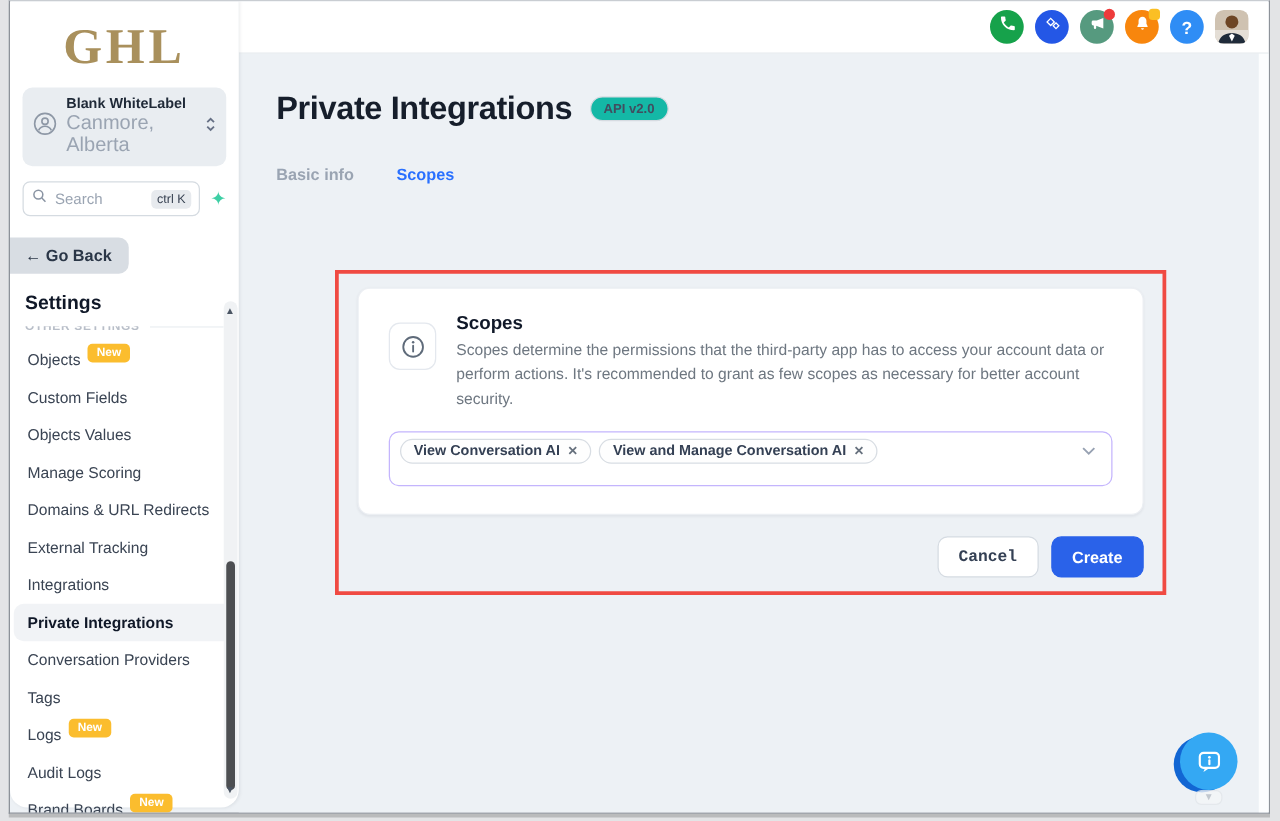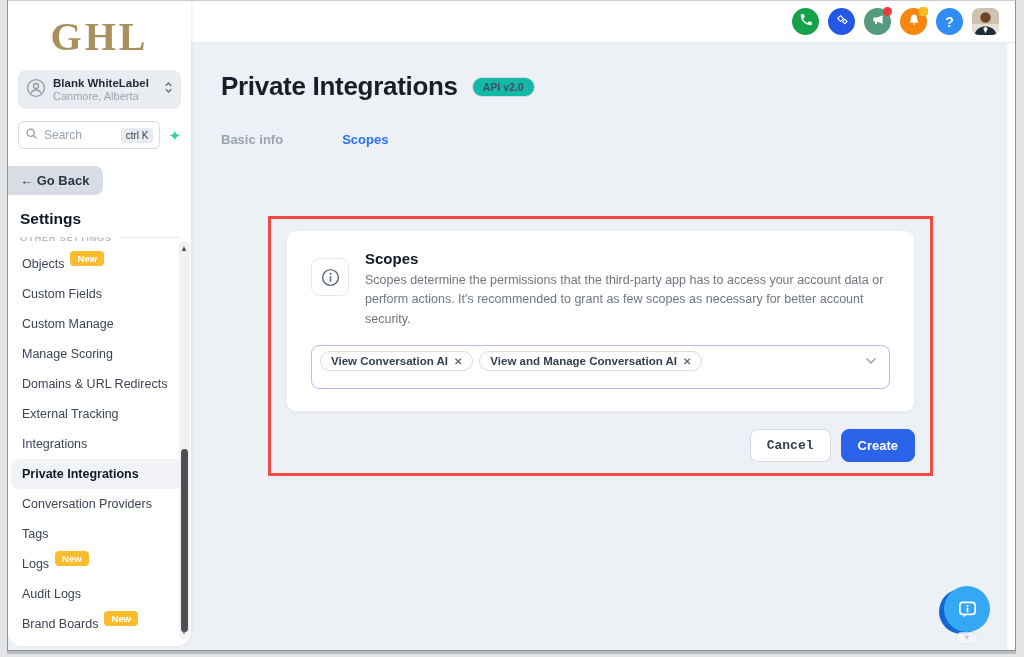--- a/index.html
+++ b/index.html
@@ -12,21 +12,21 @@
 
   
   .sidebar { position:absolute; left:0; top:0; width:183px; height:645px; background:#fff;
              border-radius:0 0 14px 14px; box-shadow:1px 0 3px rgba(16,24,40,.08); z-index:5; }
   .logo { text-align:center; padding-top:12px; font-family:"Liberation Serif", serif;
           font-weight:700; font-size:40px; letter-spacing:3px; color:#a9905c; }
   .account { margin:10px 10px 0; background:#e9edf1; border-radius:8px; display:flex;
              align-items:center; gap:7px; padding:7px 8px; cursor:pointer; }
   .account-texts { flex:1; min-width:0; }
   .account-name { font-size:11.5px; font-weight:700; color:#1f2937; }
-  .account-loc { font-size:11px; color:#9aa4b2; margin-top:1px; }
+  .account-loc { font-size:16px; color:#9aa4b2; margin-top:1px; }
   .search-row { display:flex; align-items:center; margin:12px 10px 0; gap:8px; }
   .search-box { flex:1; display:flex; align-items:center; gap:6px; border:1px solid #d5dbe1;
                 border-radius:6px; padding:4px 6px; background:#fff; }
   .search-box input { border:none; outline:none; flex:1; width:40px; font-size:12px;
                       color:#344054; font-family:"Liberation Sans", sans-serif; background:transparent; }
   .search-box input::placeholder { color:#9aa4b2; }
   .kbd { background:#e7eaee; border-radius:4px; font-size:10px; padding:2px 5px; color:#374151; white-space:nowrap; }
   .spark { color:#3ecfa5; font-size:15px; line-height:1; cursor:pointer; }
   .go-back { margin-top:17px; display:inline-block; background:#d8dde3; border-radius:0 8px 8px 0;
              padding:7px 14px 7px 12px; font-weight:700; font-size:13px; color:#2a3647; cursor:pointer; }
@@ -65,21 +65,21 @@
   .help-q { color:#fff; font-size:14px; font-weight:700; }
   .avatar { width:27px; height:27px; border-radius:7px; overflow:hidden; cursor:pointer; flex:0 0 auto; }
 
   .content { position:absolute; top:42px; left:0; right:0; bottom:0; background:#edf1f5; }
   .scroll-track { position:absolute; top:0; right:0; width:8px; bottom:0; background:#fcfdfe; }
 
   .page-header { display:flex; align-items:center; gap:14px; padding:28px 0 0 30px; }
   .page-title { font-size:26px; font-weight:700; color:#161e2b; letter-spacing:-.3px; }
   .api-badge { border:1px solid #d6dbe1; background:#14b8a6; border-radius:999px; padding:3px 10px;
                font-size:10.5px; font-weight:600; color:#414d5f; }
-  .tabs { display:flex; gap:59px; padding:30px 0 0 30px; font-size:13px; font-weight:700; }
+  .tabs { display:flex; gap:34px; padding:30px 0 0 30px; font-size:13px; font-weight:700; }
   .tab { color:#9aa4b2; cursor:pointer; }
   .tab.active { color:#2970ff; }
 
   .red-box { position:absolute; left:77px; top:173px; width:665px; height:260px;
              border:3px solid #f04a42; }
   .card { margin:11px 15px 0; background:#fff; border-radius:10px; border:1px solid #eceff3;
           box-shadow:0 1px 2px rgba(16,24,40,.05); padding:19px 24px 22px; }
   .card-row { display:flex; gap:16px; }
   .info-box { width:38px; height:38px; border:1.5px solid #e4e8ee; border-radius:9px; flex:0 0 auto;
               display:flex; align-items:center; justify-content:center; margin-top:8px; }
@@ -164,21 +164,21 @@
 
     <div class="nav">
       <div class="nav-item">
         <span>Objects</span>
         <span class="badge-new">New</span>
       </div>
       <div class="nav-item">
           <span>Custom Fields</span>
         </div>
       <div class="nav-item">
-          <span>Custom Manage</span>
+          <span>Objects Values</span>
         </div>
       <div class="nav-item">
           <span>Manage Scoring</span>
         </div>
       <div class="nav-item">
           <span>Domains &amp; URL Redirects</span>
         </div>
       <div class="nav-item">
           <span>External Tracking</span>
         </div>

